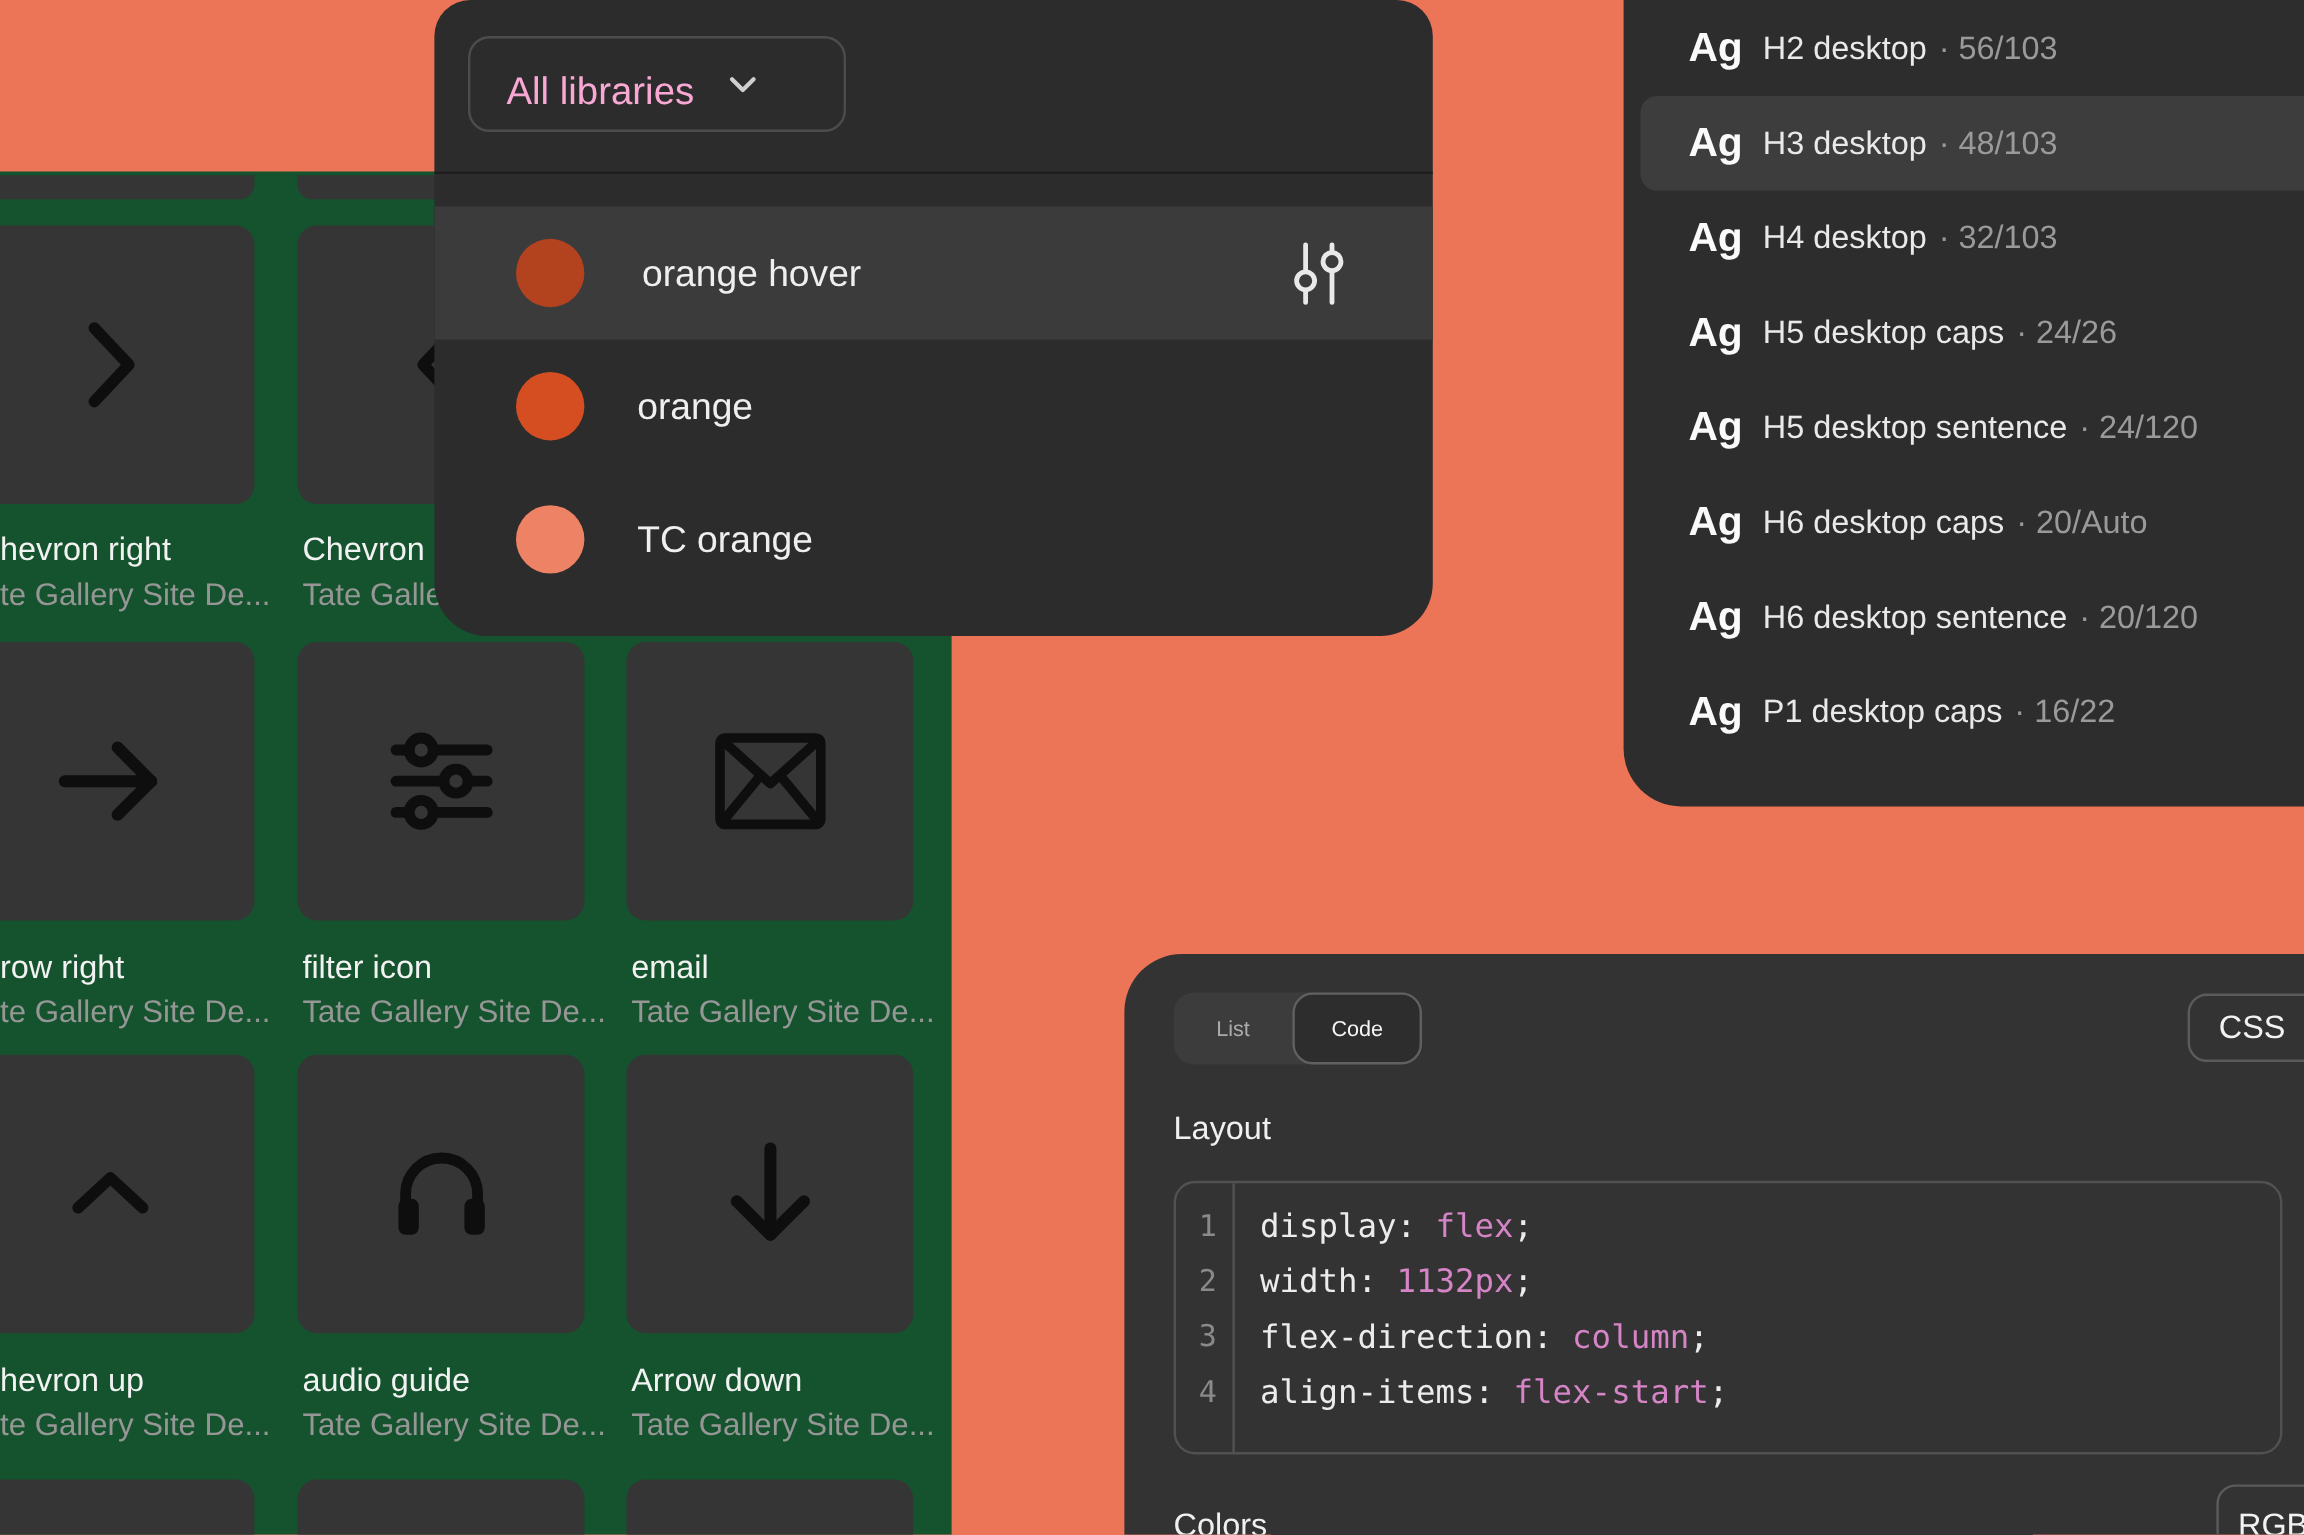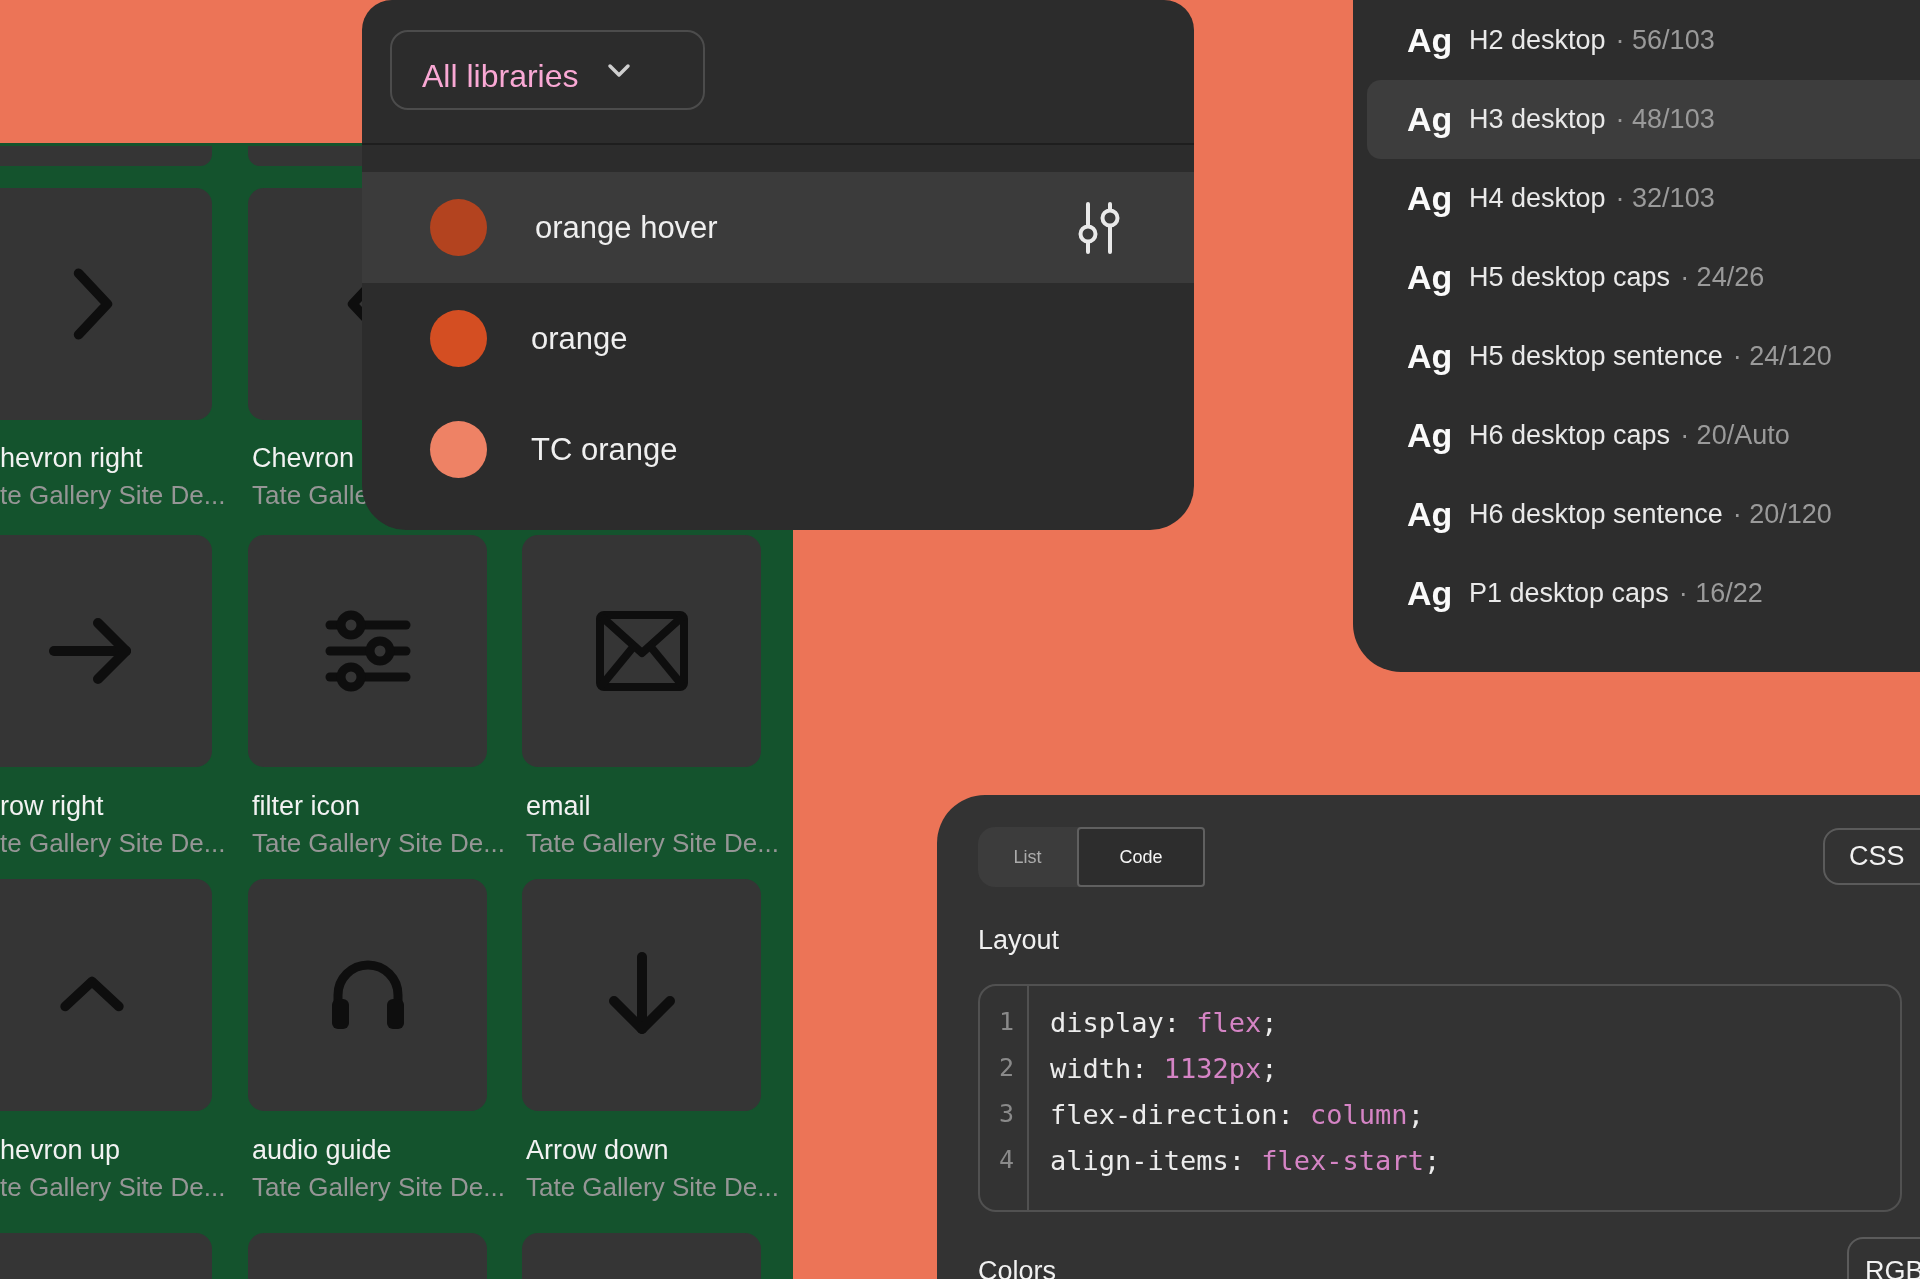--- a/index.html
+++ b/index.html
@@ -40,22 +40,22 @@
   .style-name { font-size:27px; color:#E9E9E9; white-space:nowrap; }
   .style-meta { font-size:27px; color:#9A9A9A; margin-left:10px; white-space:nowrap; }
 
   
   .code-panel { left:937px; top:795px; width:983px; height:484px; background:#333333;
                 border-top-left-radius:48px; overflow:hidden; }
   .seg-tabs { left:41px; top:32px; height:60px; background:#3C3C3C; border-radius:17px;
               display:flex; align-items:stretch; }
   .seg { display:flex; align-items:center; justify-content:center; font-size:18px; cursor:pointer; }
   .seg.inactive { color:#ABABAB; width:99px; }
-  .seg.active { color:#F5F5F5; width:128px; background:#2D2D2D;
-                border:2px solid #606060; border-radius:4px; }
+  .seg.active { color:#F5F5F5; width:108px; background:#2D2D2D;
+                border:2px solid #606060; border-radius:17px; }
   .pill-btn { border:2px solid #5B5B5B; border-radius:16px; color:#F2F2F2; font-size:27px;
               display:flex; align-items:center; cursor:pointer; }
   .css-btn { left:886px; top:33px; width:150px; height:57px; padding-left:24px; }
   .rgb-btn { left:910px; top:442px; width:150px; height:80px; padding-left:16px; align-items:flex-start; }
   .rgb-btn span { margin-top:17px; }
   .section-label { font-size:27px; color:#F0F0F0; }
   .code-block { left:41px; top:189px; width:924px; height:228px; border:2px solid #515151;
                 border-radius:18px; display:flex; overflow:hidden; }
   .gutter { width:49px; border-right:2px solid #515151; padding-top:21px; flex:0 0 auto; }
   .gutter div { height:46px; font-family:"DejaVu Sans Mono", monospace; font-size:25px;

